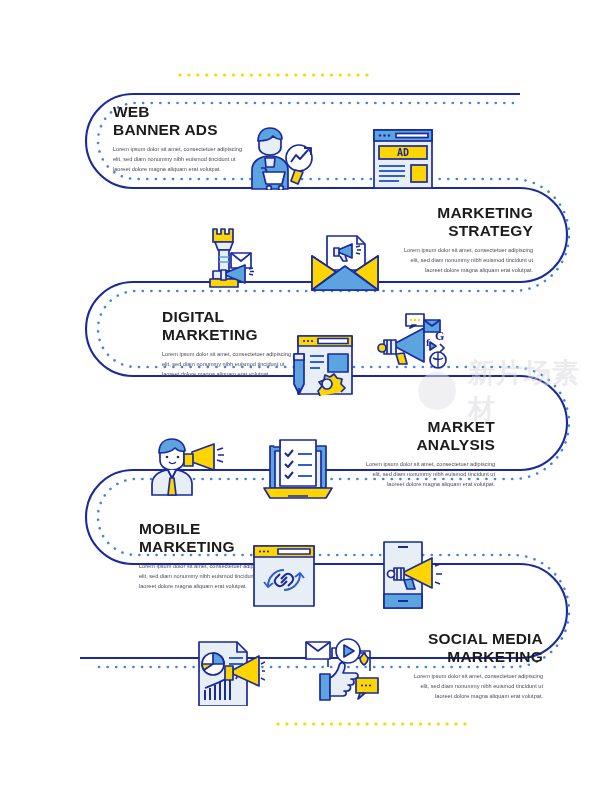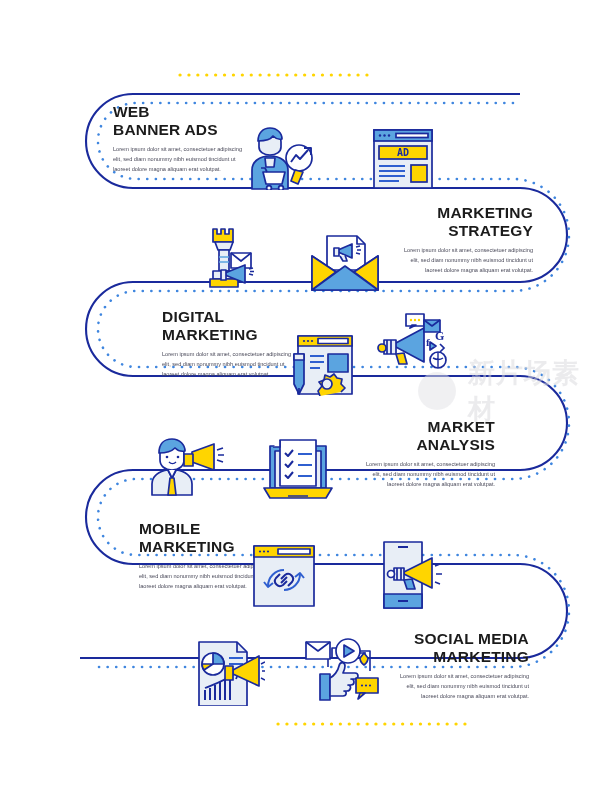--- a/index.html
+++ b/index.html
@@ -297,21 +297,21 @@
       <path d="M18 61h10" stroke-width="2"></path>
       <path d="M24 32l28-14v30L24 34z" fill="#ffd500"></path>
       <path d="M14 28h10v12H14z" fill="#e8eef6"></path>
       <path d="M17 28v12M21 28v12"></path>
       <circle cx="11" cy="34" r="3.5" fill="#fff"></circle>
       <path d="M24 40l3 9h8l-3-10z" fill="#5ba4e0"></path>
       <path d="M55 26l5-2M55 42l5 2M56 34h6" stroke-width="1.5"></path>
     </g>
   </svg>
 
-  <div class="block align-right" style="left:379px;top:630px;width:150px;">
+  <div class="block align-right" style="left:393px;top:630px;width:150px;">
     <div class="title">SOCIAL MEDIA
 MARKETING</div>
     <div class="body">Lorem ipsum dolor sit amet, consectetuer adipiscing elit, sed diam nonummy nibh euismod tincidunt ut laoreet dolore magna aliquam erat volutpat.</div>
   </div>
 
   <svg class="art" style="left:193px;top:640px;" width="72" height="66" viewBox="0 0 72 66">
     <g stroke="#1a2a9c" stroke-width="1.7" fill="none" stroke-linejoin="round">
       <path d="M6 2h38l10 10v54H6z" fill="#e8eef6"></path>
       <path d="M44 2v10h10"></path>
       <circle cx="20" cy="24" r="11" fill="#fff"></circle>

